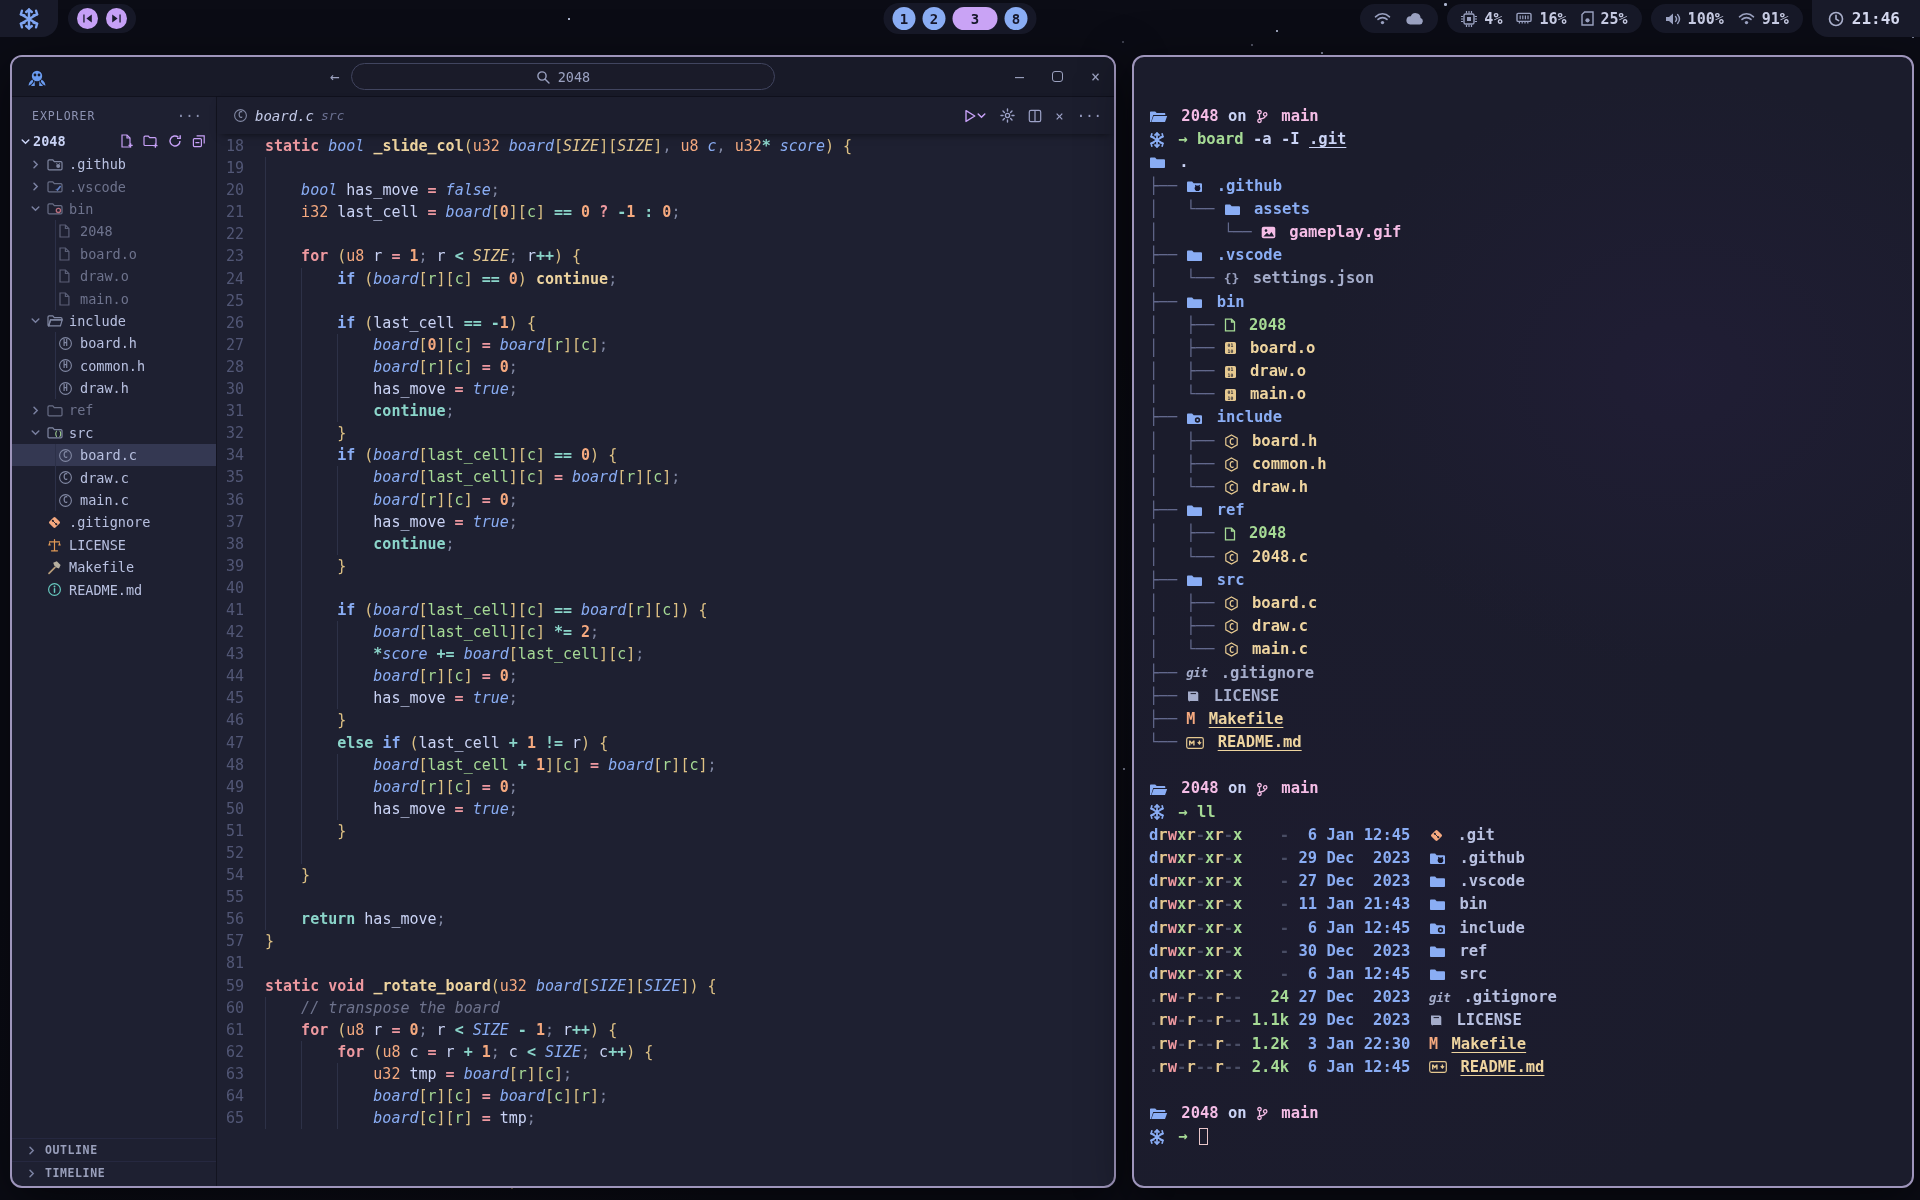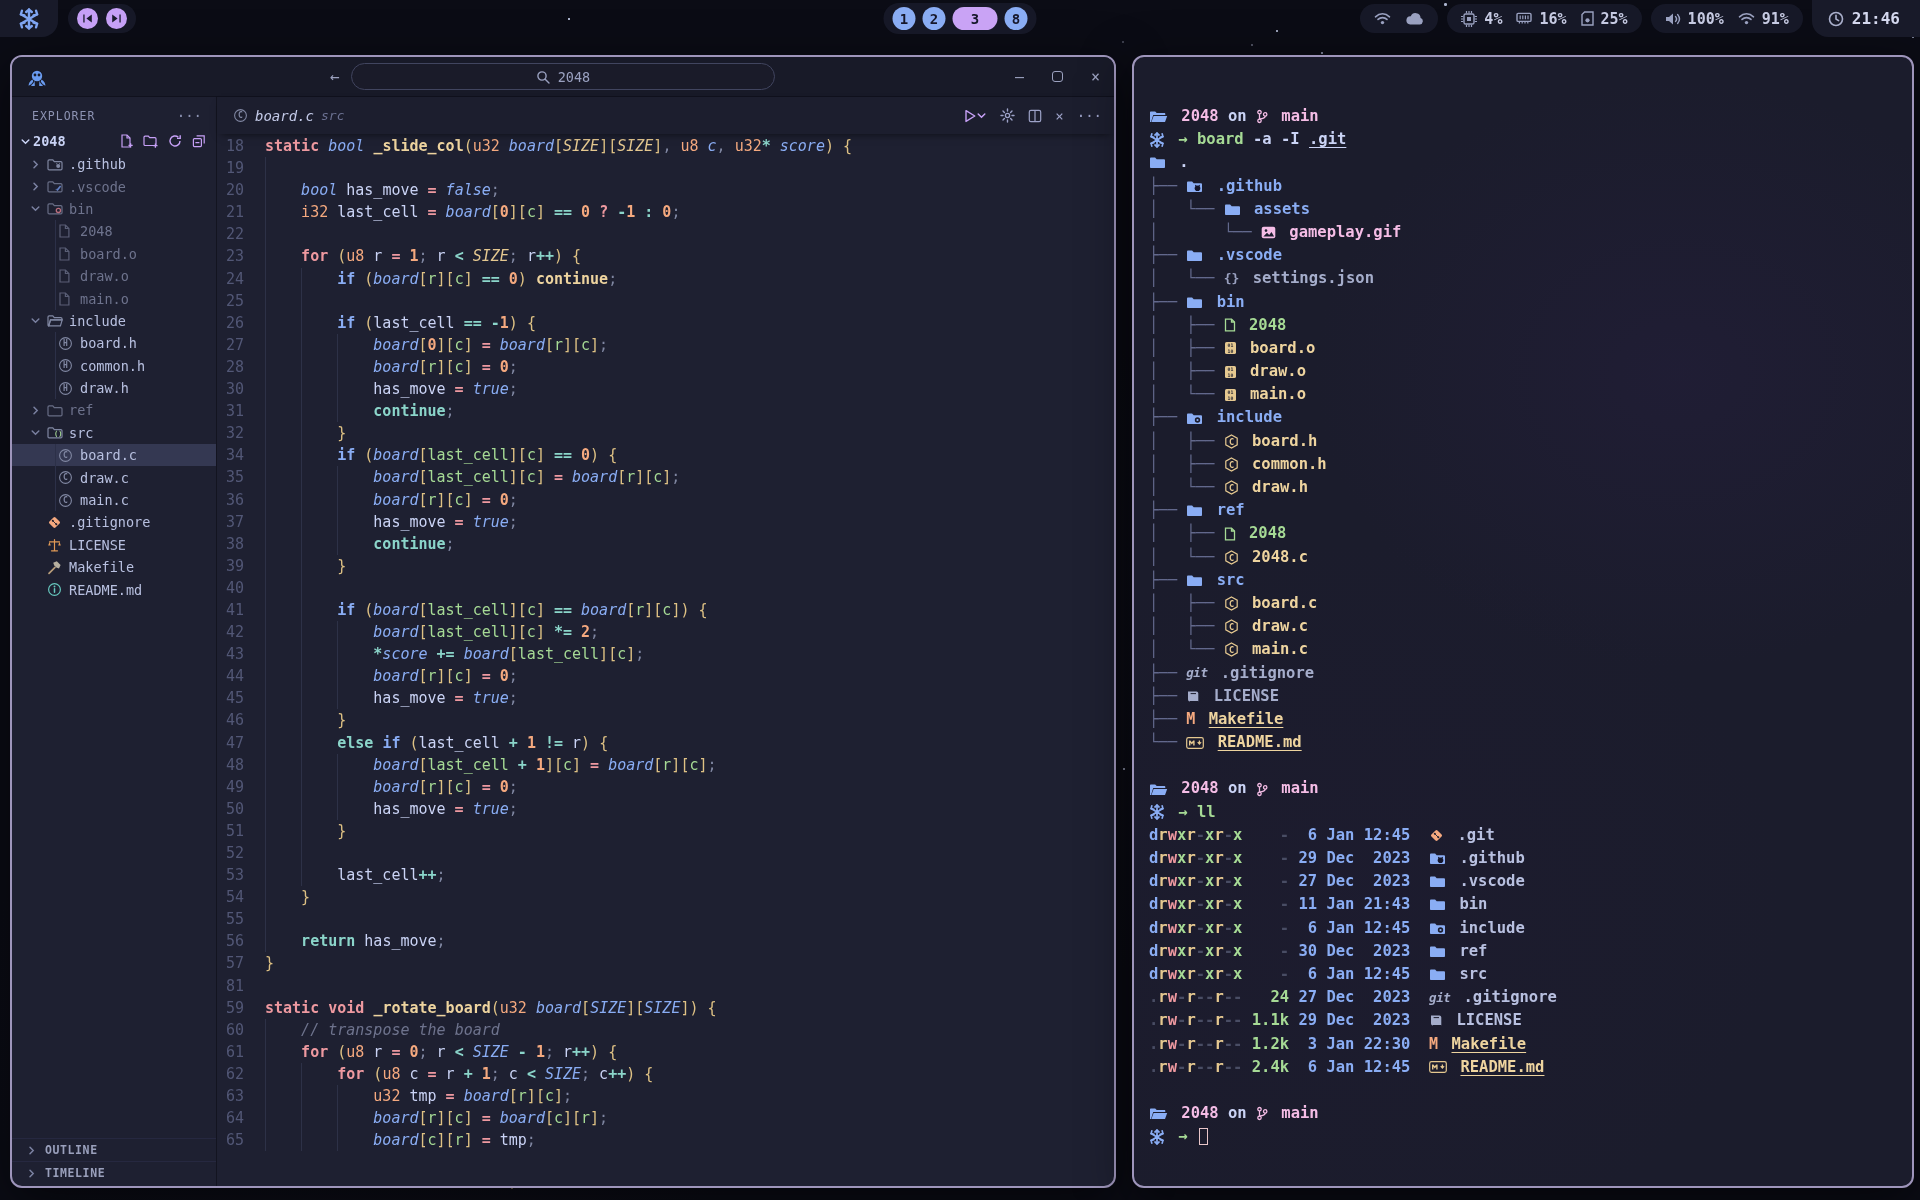--- a/index.html
+++ b/index.html
@@ -861,21 +861,20 @@
           <div class="cl"><span class="ln">43</span><span class="lc"><span class="g"></span><span class="g"></span><span class="g"></span><span class="tk-t">*</span><span class="tk-B">score</span><span class="tk-w"> </span><span class="tk-t">+=</span><span class="tk-w"> </span><span class="tk-B">board</span><span class="tk-k">[</span><span class="tk-v">last_cell</span><span class="tk-k">][</span><span class="tk-v">c</span><span class="tk-k">]</span><span class="tk-p">;</span></span></div>
           <div class="cl"><span class="ln">44</span><span class="lc"><span class="g"></span><span class="g"></span><span class="g"></span><span class="tk-B">board</span><span class="tk-k">[</span><span class="tk-v">r</span><span class="tk-k">][</span><span class="tk-v">c</span><span class="tk-k">]</span><span class="tk-w"> </span><span class="tk-r">=</span><span class="tk-w"> </span><span class="tk-n">0</span><span class="tk-p">;</span></span></div>
           <div class="cl"><span class="ln">45</span><span class="lc"><span class="g"></span><span class="g"></span><span class="g"></span><span class="tk-w">has_move </span><span class="tk-r">=</span><span class="tk-w"> </span><span class="tk-B">true</span><span class="tk-p">;</span></span></div>
           <div class="cl"><span class="ln">46</span><span class="lc"><span class="g"></span><span class="g"></span><span class="tk-k">}</span></span></div>
           <div class="cl"><span class="ln">47</span><span class="lc"><span class="g"></span><span class="g"></span><span class="tk-t">else</span><span class="tk-w"> </span><span class="tk-b">if</span><span class="tk-w"> </span><span class="tk-k">(</span><span class="tk-w">last_cell </span><span class="tk-t">+</span><span class="tk-w"> </span><span class="tk-n">1</span><span class="tk-w"> </span><span class="tk-t">!=</span><span class="tk-w"> </span><span class="tk-w">r</span><span class="tk-k">)</span><span class="tk-w"> </span><span class="tk-k">{</span></span></div>
           <div class="cl"><span class="ln">48</span><span class="lc"><span class="g"></span><span class="g"></span><span class="g"></span><span class="tk-B">board</span><span class="tk-k">[</span><span class="tk-v">last_cell</span><span class="tk-w"> </span><span class="tk-t">+</span><span class="tk-w"> </span><span class="tk-n">1</span><span class="tk-k">][</span><span class="tk-v">c</span><span class="tk-k">]</span><span class="tk-w"> </span><span class="tk-r">=</span><span class="tk-w"> </span><span class="tk-B">board</span><span class="tk-k">[</span><span class="tk-v">r</span><span class="tk-k">][</span><span class="tk-v">c</span><span class="tk-k">]</span><span class="tk-p">;</span></span></div>
           <div class="cl"><span class="ln">49</span><span class="lc"><span class="g"></span><span class="g"></span><span class="g"></span><span class="tk-B">board</span><span class="tk-k">[</span><span class="tk-v">r</span><span class="tk-k">][</span><span class="tk-v">c</span><span class="tk-k">]</span><span class="tk-w"> </span><span class="tk-r">=</span><span class="tk-w"> </span><span class="tk-n">0</span><span class="tk-p">;</span></span></div>
           <div class="cl"><span class="ln">50</span><span class="lc"><span class="g"></span><span class="g"></span><span class="g"></span><span class="tk-w">has_move </span><span class="tk-r">=</span><span class="tk-w"> </span><span class="tk-B">true</span><span class="tk-p">;</span></span></div>
           <div class="cl"><span class="ln">51</span><span class="lc"><span class="g"></span><span class="g"></span><span class="tk-k">}</span></span></div>
           <div class="cl"><span class="ln">52</span><span class="lc"><span class="g"></span><span class="g"></span></span></div>
-          <div class="cl"><span class="ln">53</span><span class="lc"><span class="g"></span><span class="g"></span><span class="tk-w">last_cell</span><span class="tk-t">++</span><span class="tk-p">;</span></span></div>
           <div class="cl"><span class="ln">54</span><span class="lc"><span class="g"></span><span class="tk-k">}</span></span></div>
           <div class="cl"><span class="ln">55</span><span class="lc"><span class="g"></span></span></div>
           <div class="cl"><span class="ln">56</span><span class="lc"><span class="g"></span><span class="tk-t">return</span><span class="tk-w"> has_move</span><span class="tk-p">;</span></span></div>
           <div class="cl"><span class="ln">57</span><span class="lc"><span class="tk-k">}</span></span></div>
           <div class="cl"><span class="ln">81</span><span class="lc"></span></div>
           <div class="cl"><span class="ln">59</span><span class="lc"><span class="tk-r">static</span><span class="tk-w"> </span><span class="tk-r">void</span><span class="tk-w"> </span><span class="tk-g">_rotate_board</span><span class="tk-k">(</span><span class="tk-o">u32</span><span class="tk-w"> </span><span class="tk-B">board</span><span class="tk-k">[</span><span class="tk-B">SIZE</span><span class="tk-k">][</span><span class="tk-B">SIZE</span><span class="tk-k">]</span><span class="tk-k">)</span><span class="tk-w"> </span><span class="tk-k">{</span></span></div>
           <div class="cl"><span class="ln">60</span><span class="lc"><span class="g"></span><span class="tk-c">// transpose the board</span></span></div>
           <div class="cl"><span class="ln">61</span><span class="lc"><span class="g"></span><span class="tk-r">for</span><span class="tk-w"> </span><span class="tk-k">(</span><span class="tk-o">u8</span><span class="tk-w"> r </span><span class="tk-r">=</span><span class="tk-w"> </span><span class="tk-n">0</span><span class="tk-p">;</span><span class="tk-w"> r </span><span class="tk-t">&lt;</span><span class="tk-w"> </span><span class="tk-B">SIZE</span><span class="tk-w"> </span><span class="tk-t">-</span><span class="tk-w"> </span><span class="tk-n">1</span><span class="tk-p">;</span><span class="tk-w"> r</span><span class="tk-t">++</span><span class="tk-k">)</span><span class="tk-w"> </span><span class="tk-k">{</span></span></div>
           <div class="cl"><span class="ln">62</span><span class="lc"><span class="g"></span><span class="g"></span><span class="tk-r">for</span><span class="tk-w"> </span><span class="tk-k">(</span><span class="tk-o">u8</span><span class="tk-w"> c </span><span class="tk-r">=</span><span class="tk-w"> r </span><span class="tk-t">+</span><span class="tk-w"> </span><span class="tk-n">1</span><span class="tk-p">;</span><span class="tk-w"> c </span><span class="tk-t">&lt;</span><span class="tk-w"> </span><span class="tk-B">SIZE</span><span class="tk-p">;</span><span class="tk-w"> c</span><span class="tk-t">++</span><span class="tk-k">)</span><span class="tk-w"> </span><span class="tk-k">{</span></span></div>
           <div class="cl"><span class="ln">63</span><span class="lc"><span class="g"></span><span class="g"></span><span class="g"></span><span class="tk-o">u32</span><span class="tk-w"> tmp </span><span class="tk-r">=</span><span class="tk-w"> </span><span class="tk-B">board</span><span class="tk-k">[</span><span class="tk-v">r</span><span class="tk-k">][</span><span class="tk-v">c</span><span class="tk-k">]</span><span class="tk-p">;</span></span></div>

